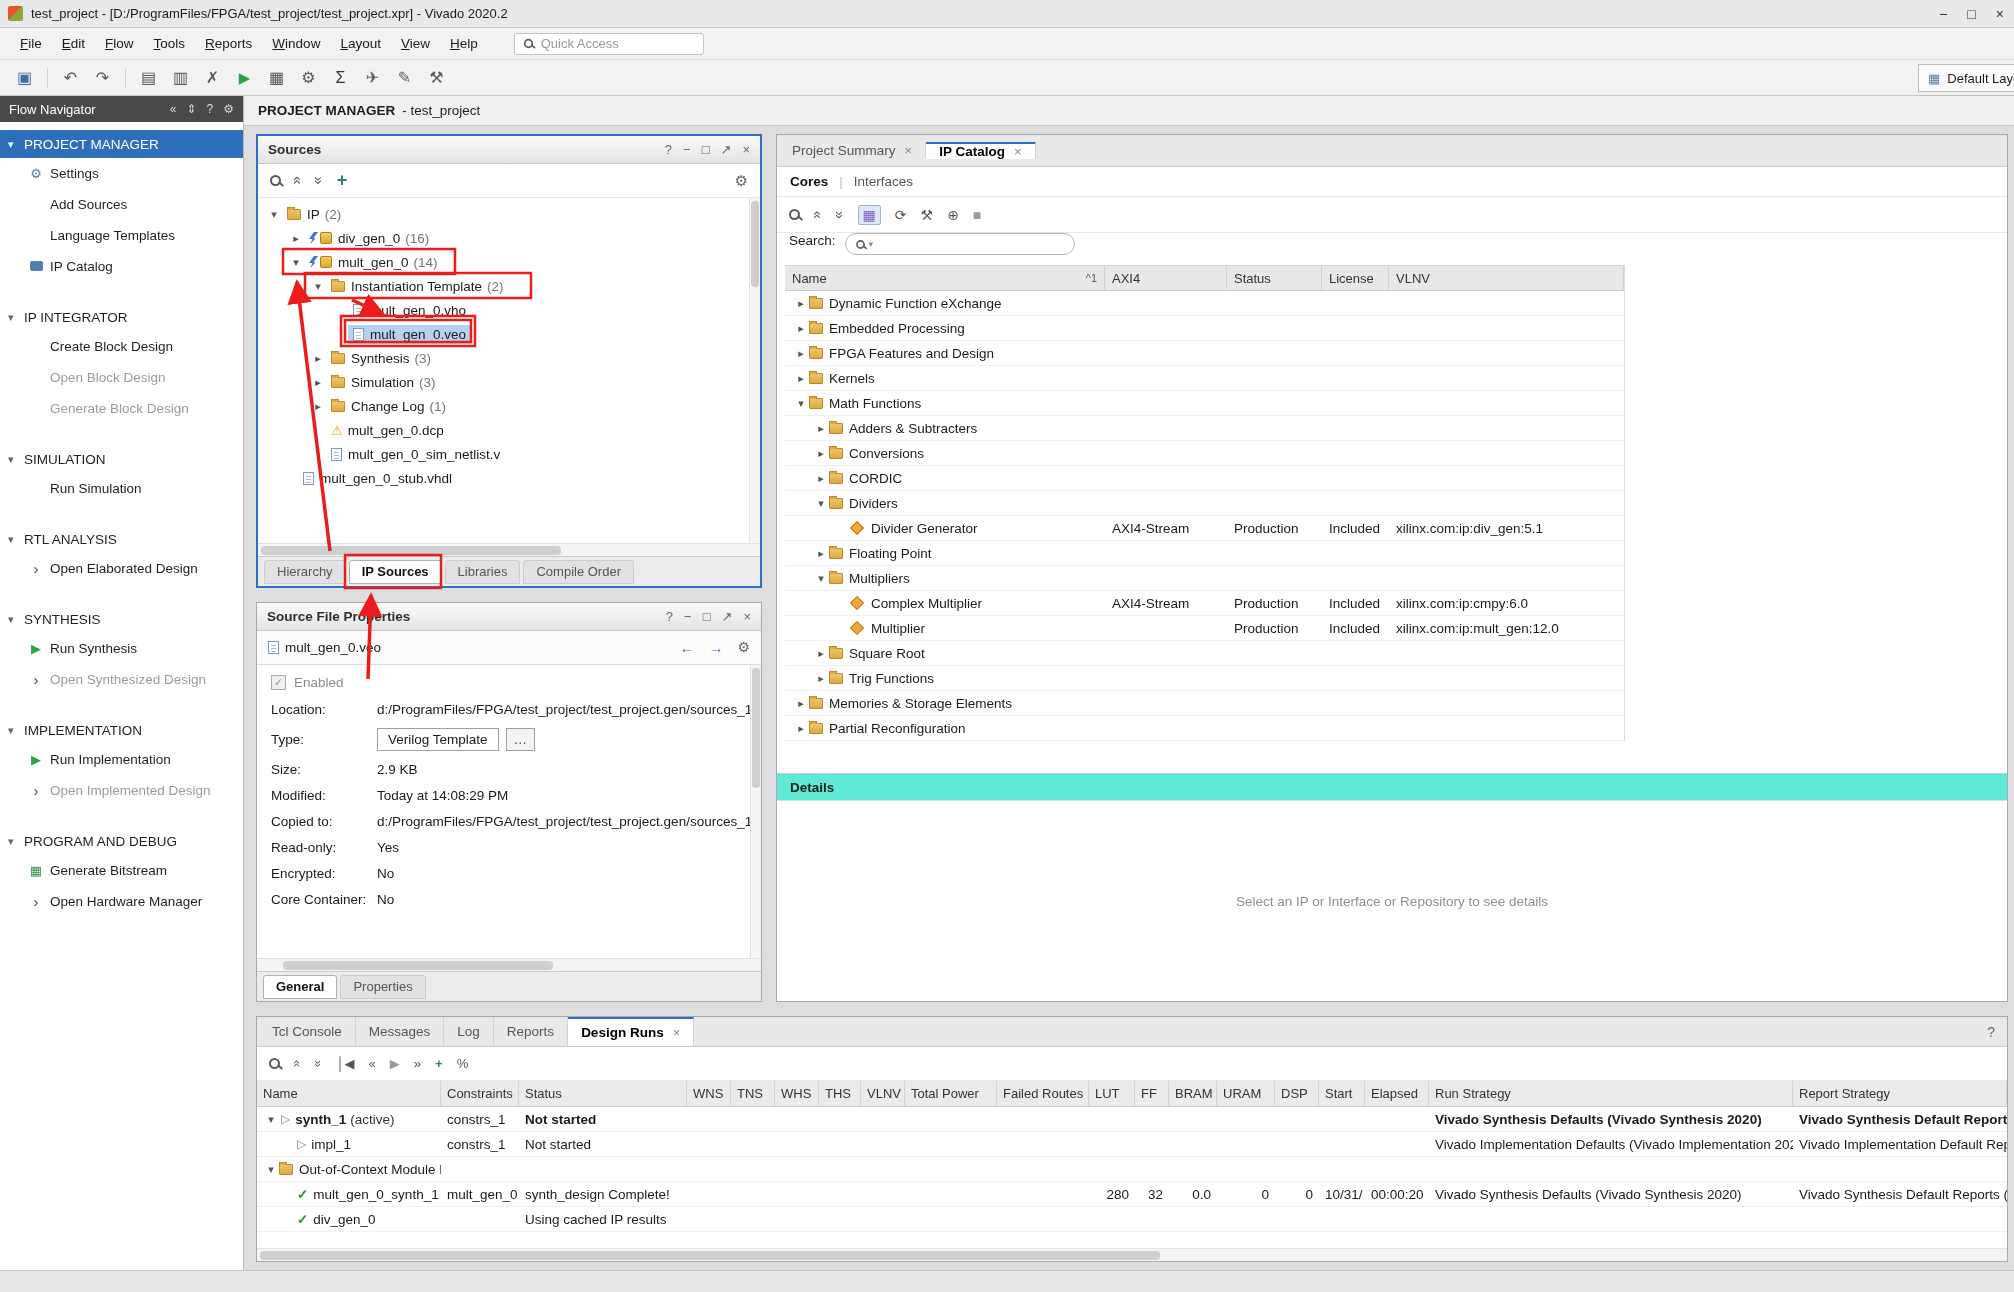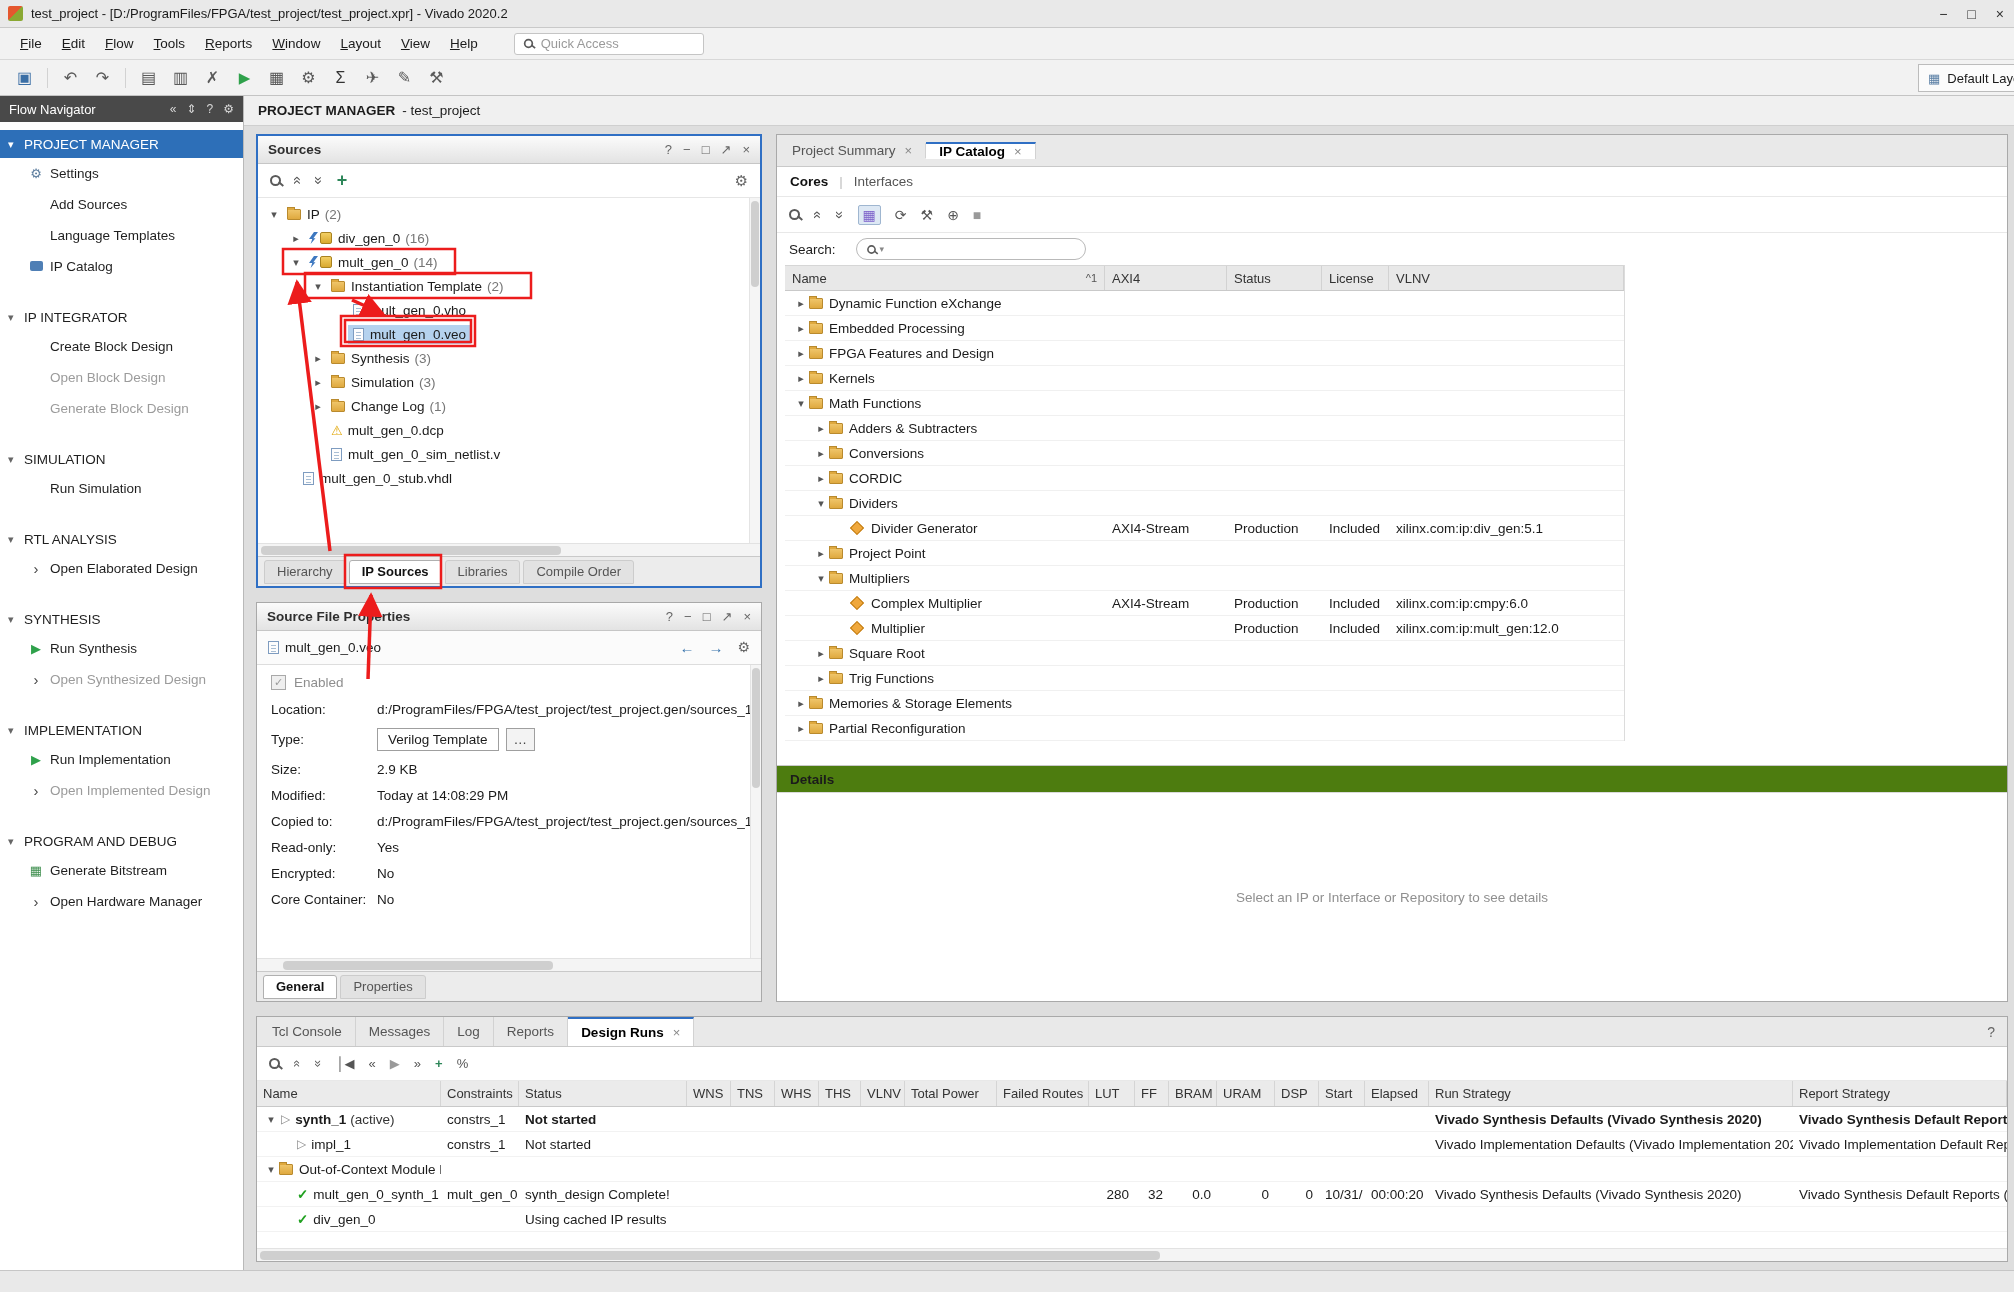--- a/index.html
+++ b/index.html
@@ -107,31 +107,31 @@
   .doc-tab{display:flex;align-items:center;padding:0 13px;gap:9px;font-size:13.5px;color:#555;border-right:1px solid #d2d2d2}
   .doc-tab.active{background:#fff;color:#000;font-weight:bold;border-top:2px solid #2f6fc4}
   .doc-close{color:#888;font-size:13px;font-weight:normal}
   .view-tabs{height:30px;display:flex;align-items:center;padding:0 13px;gap:11px;font-size:13.5px;border-bottom:1px solid #e8e8e8;flex:none}
   .vt.active{font-weight:bold;color:#111}
   .vt{color:#555}
   .vt-sep{color:#bbb}
   .ipc-toolbar{height:36px;display:flex;align-items:center;gap:14px;padding:0 12px;border-bottom:1px solid #e8e8e8;flex:none}
   .ipc-toolbar .pt-icon{font-size:14px}
   .pressed{border:1px solid #9fb6d0;background:#dde8f4;border-radius:2px;padding:1px 4px;color:#7b5ec9}
-  .search-row{height:32px;display:flex;align-items:center;padding:0 12px;gap:20px;font-size:13.5px;flex:none}
+  .search-row{height:32px;display:flex;padding:0 12px;gap:9px;font-size:13.5px;flex:none}
   .search-box{width:230px;height:22px;border:1px solid #b9b9b9;border-radius:11px;display:flex;align-items:center;padding:0 9px;color:#9a9a9a;gap:3px}
   .search-box .caret{font-size:9px;color:#888}
   .ipc-table{margin-left:8px;width:840px;border-right:1px solid #dcdcdc}
   .ipc-thead{height:26px;display:flex;background:#e8e8e8;border-top:1px solid #d6d6d6;border-bottom:1px solid #c9c9c9;font-size:13px;color:#333}
   .hc{display:flex;align-items:center;padding:0 7px;border-right:1px solid #d2d2d2}
   .w-name{width:320px}.w-axi{width:122px}.w-status{width:95px}.w-lic{width:67px}.w-vlnv{flex:1}
   .sort-badge{margin-left:auto;font-size:11px;color:#555}
   .cat-row{height:25px;display:flex;align-items:center;border-bottom:1px solid #f0f0f0;font-size:13.5px}
   .cc{padding:0 7px;display:flex;align-items:center;overflow:hidden;white-space:nowrap;height:100%}
-  .details-header{height:28px;background:#4d7c0f;border-top:1px solid #c9c9c9;border-bottom:1px solid #dadada;display:flex;align-items:center;padding:0 13px;font-weight:bold;font-size:13.5px;margin-top:24px;flex:none}
+  .details-header{height:28px;background:#5eead4;border-top:1px solid #c9c9c9;border-bottom:1px solid #dadada;display:flex;align-items:center;padding:0 13px;font-weight:bold;font-size:13.5px;margin-top:32px;flex:none}
   .details-body{flex:1;display:flex;align-items:center;justify-content:center;color:#8f8f8f;font-size:13.5px}
 
   
   .runs{left:12px;top:890px;width:1752px;height:246px}
   .runs-tabbar{height:30px;background:#e9e9e9;border-bottom:1px solid #c9c9c9;display:flex;align-items:stretch;padding-left:2px;flex:none}
   .runs-help{margin-left:auto;display:flex;align-items:center;padding:0 12px;color:#666}
   .runs-toolbar{height:34px;display:flex;align-items:center;gap:14px;padding:0 12px;border-bottom:1px solid #e8e8e8;flex:none}
   .runs-toolbar .pt-icon{font-size:13px}
   .rt-play{color:#9a9a9a}
   .runs-thead{height:26px;display:flex;background:#ebebeb;border-bottom:1px solid #c9c9c9;font-size:13px;color:#333;flex:none}
@@ -696,21 +696,21 @@
                   </div>
                   <div class="cc w-axi">AXI4-Stream</div>
                   <div class="cc w-status">Production</div>
                   <div class="cc w-lic">Included</div>
                   <div class="cc w-vlnv">xilinx.com:ip:div_gen:5.1</div>
                 </div>
                 <div class="cat-row">
                   <div class="cc w-name" style="padding-left: 28px;">
                     <span class="chev">▸</span>
                     <span class="ic ic-folder"></span>
-                    <span class="lbl">Project Point</span>
+                    <span class="lbl">Floating Point</span>
                   </div>
                   <div class="cc w-axi"></div>
                   <div class="cc w-status"></div>
                   <div class="cc w-lic"></div>
                   <div class="cc w-vlnv"></div>
                 </div>
                 <div class="cat-row">
                   <div class="cc w-name" style="padding-left: 28px;">
                     <span class="chev">▾</span>
                     <span class="ic ic-folder"></span>

